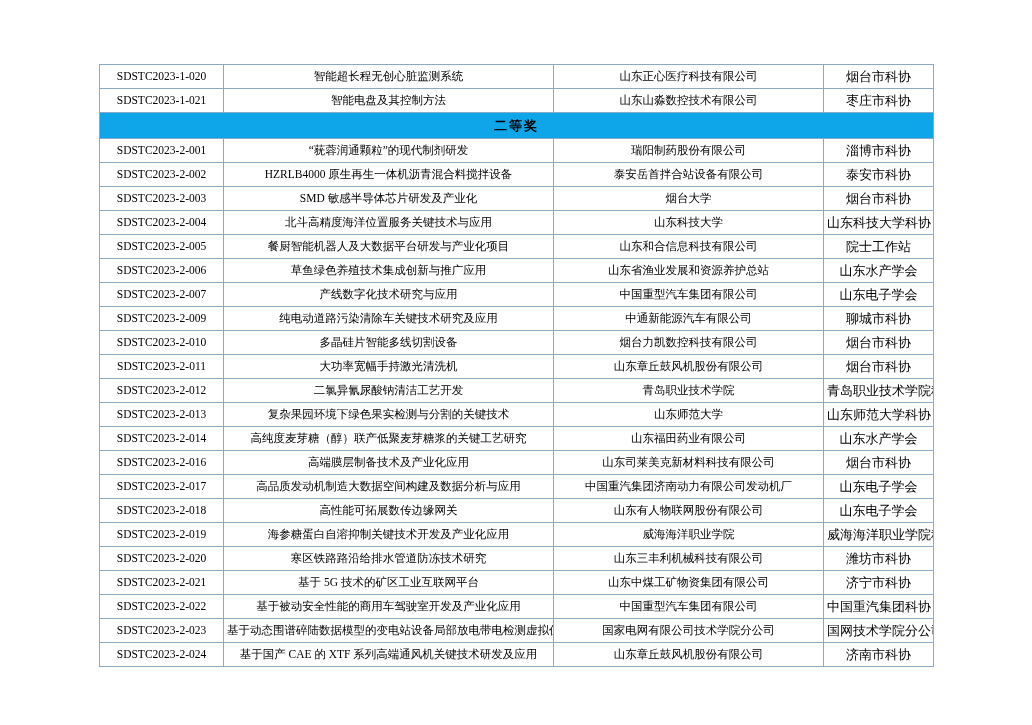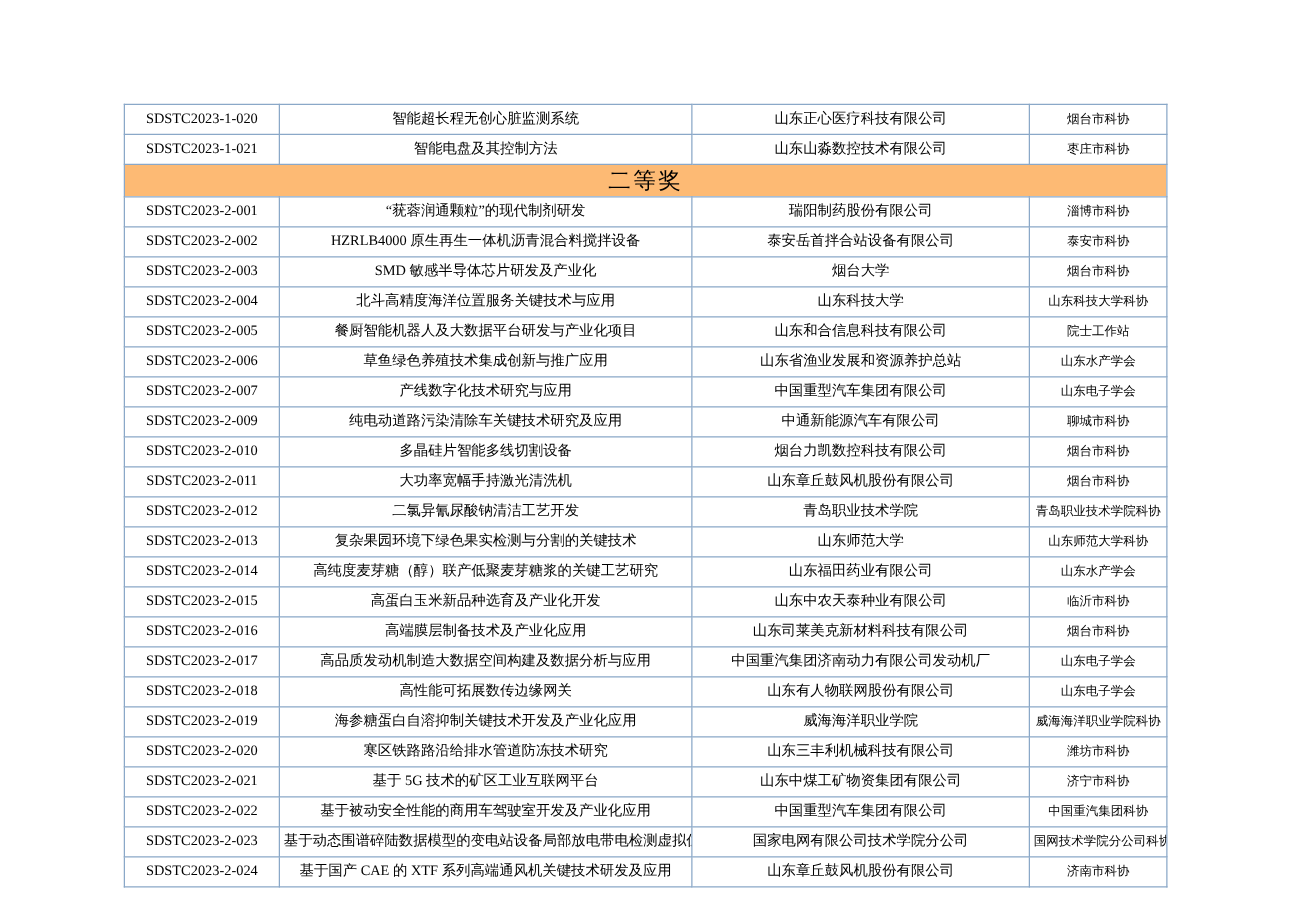--- a/index.html
+++ b/index.html
@@ -13,21 +13,21 @@
     font-family: "Liberation Serif", "DejaVu Serif", serif;
     color: #000000;
     overflow: hidden;
   }
   .page {
     position: relative;
     width: 992px;
     height: 725px;
     background: #ffffff;
     box-sizing: border-box;
-    padding: 83px 99px 0 99px;
+    padding: 64px 99px 0 99px;
   }
   table.award-table {
     width: 834px;
     border-collapse: collapse;
     table-layout: fixed;
     font-size: 11px;
   }
   table.award-table td {
     border: 1px solid #8aa8c8;
     height: 21px;
@@ -48,26 +48,26 @@
     font-size: 11.5px;
     letter-spacing: 0;
   }
   td.title-cell {
     font-size: 11.5px;
   }
   td.org-cell {
     font-size: 11.5px;
   }
   td.rec-cell {
-    font-size: 10px;
+    font-size: 13px;
   }
   tr.section-row td {
-    background: #fdba74;
-    font-weight: normal;
-    font-size: 18px;
+    background: #0ea5e9;
+    font-weight: bold;
+    font-size: 13px;
     letter-spacing: 2px;
     height: 23px;
   }
   .tight {
     font-size: 10.5px;
   }
   .tighter {
     font-size: 9.8px;
   }
 </style>
@@ -170,26 +170,20 @@
         <td class="org-cell">山东师范大学</td>
         <td class="rec-cell">山东师范大学科协</td>
       </tr>
       <tr>
         <td class="code-cell">SDSTC2023-2-014</td>
         <td class="title-cell">高纯度麦芽糖（醇）联产低聚麦芽糖浆的关键工艺研究</td>
         <td class="org-cell">山东福田药业有限公司</td>
         <td class="rec-cell">山东水产学会</td>
       </tr>
       <tr>
-        <td class="code-cell">SDSTC2023-2-015</td>
-        <td class="title-cell">高蛋白玉米新品种选育及产业化开发</td>
-        <td class="org-cell">山东中农天泰种业有限公司</td>
-        <td class="rec-cell">临沂市科协</td>
-      </tr>
-      <tr>
         <td class="code-cell">SDSTC2023-2-016</td>
         <td class="title-cell tight">高端膜层制备技术及产业化应用</td>
         <td class="org-cell tight">山东司莱美克新材料科技有限公司</td>
         <td class="rec-cell">烟台市科协</td>
       </tr>
       <tr>
         <td class="code-cell">SDSTC2023-2-017</td>
         <td class="title-cell">高品质发动机制造大数据空间构建及数据分析与应用</td>
         <td class="org-cell">中国重汽集团济南动力有限公司发动机厂</td>
         <td class="rec-cell">山东电子学会</td>

